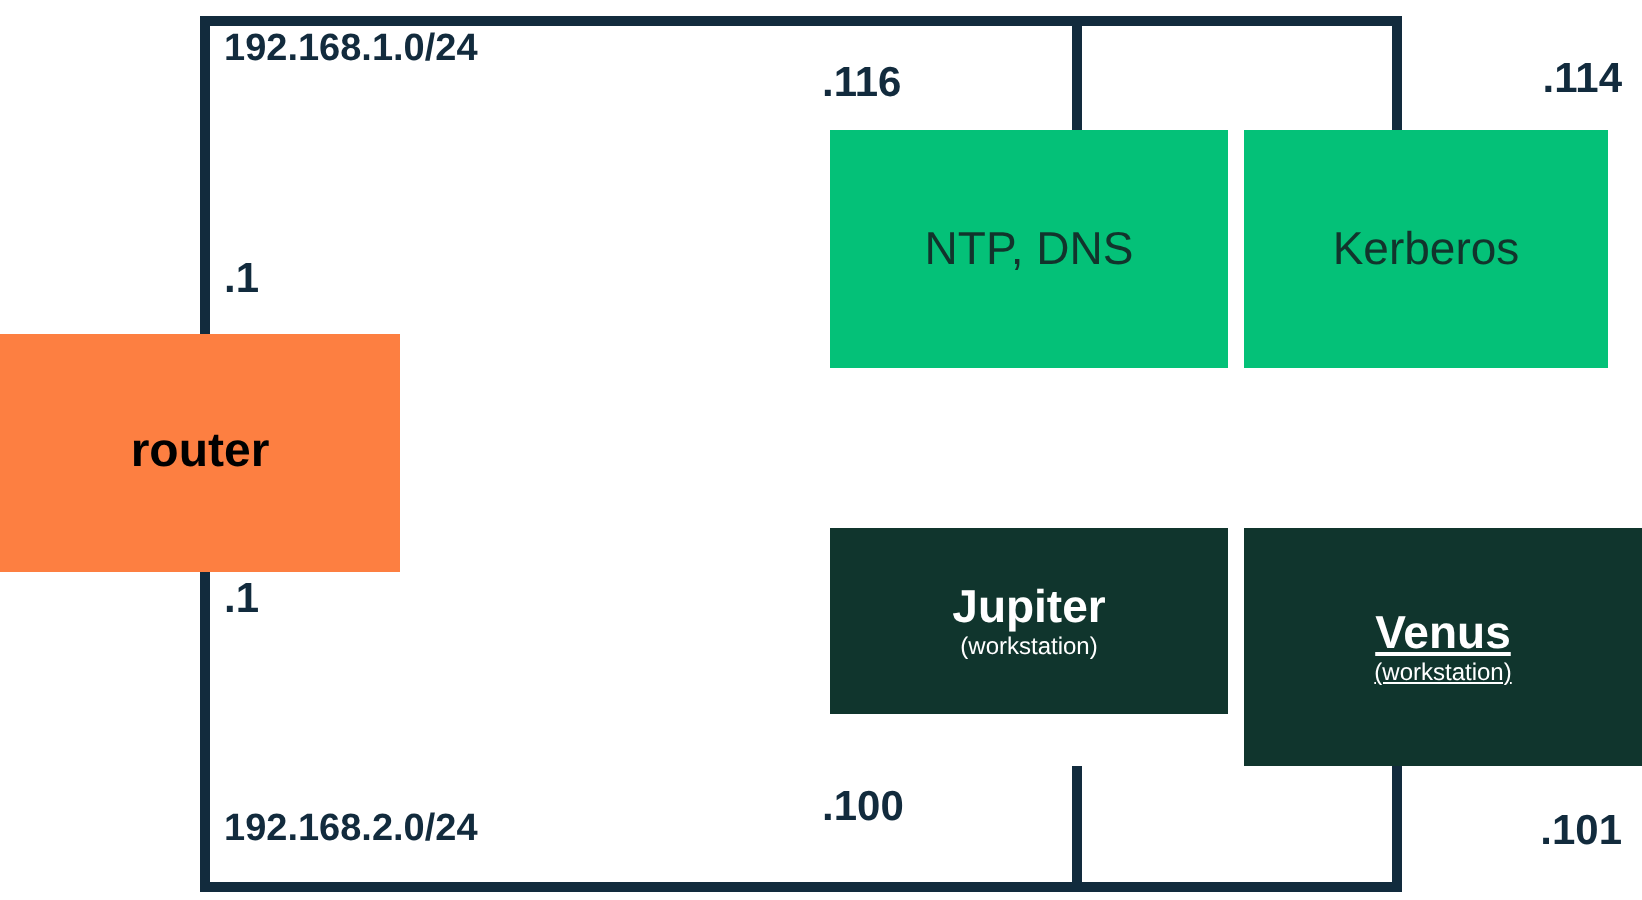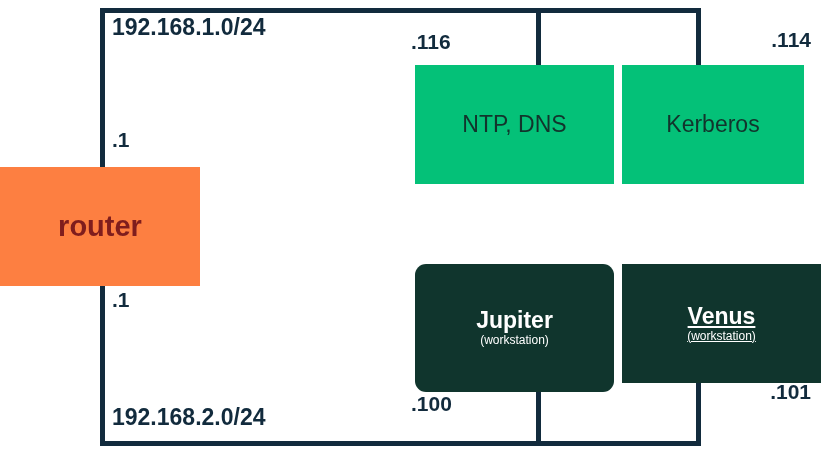--- a/index.html
+++ b/index.html
@@ -30,22 +30,22 @@
     display: flex;
     flex-direction: column;
     align-items: center;
     justify-content: center;
     text-align: center;
     line-height: 1.12;
     box-sizing: border-box;
   }
   .node-router {
     background: #FD7F41;
-    color: #7f1d1d;
-    font-size: 29px;
+    color: #000000;
+    font-size: 24px;
     font-weight: 700;
   }
   .node-service {
     background: #04C178;
     color: #12342C;
     font-size: 23px;
     font-weight: 400;
   }
   .node-workstation {
     background: #10352D;
@@ -58,21 +58,21 @@
     font-weight: 400;
   }
 
   
   .label {
     position: absolute;
     color: #122B3D;
     font-weight: 700;
     white-space: nowrap;
   }
-  .label-subnet { font-size: 23px; }
+  .label-subnet { font-size: 19px; }
   .label-ip     { font-size: 21px; }
   .label-right  { text-align: right; }
 </style>
 </head>
 <body>
 
 <div id="diagram">
 
   <div class="line line-h" style="left:100px; top:8px; width:601px;"></div>
 
@@ -101,25 +101,25 @@
   <div class="node node-service" style="left:415px; top:65px; width:199px; height:119px;">
     <span>NTP, DNS</span>
   </div>
   <div class="label label-ip" style="left:411px; top:30px;">.116</div>
 
   <div class="node node-service" style="left:622px; top:65px; width:182px; height:119px;">
     <span>Kerberos</span>
   </div>
   <div class="label label-ip label-right" style="left:0px; top:28px; width:811px;">.114</div>
 
-  <div class="node node-workstation" style="left:415px; top:264px; width:199px; height:128px;border-radius:11px;">
+  <div class="node node-workstation" style="left:415px; top:264px; width:199px; height:93px;">
     <span>Jupiter</span>
     <span class="node-sub">(workstation)</span>
   </div>
   <div class="label label-ip" style="left:411px; top:392px;text-align:right;">.100</div>
 
   <div class="node node-workstation" style="left:622px; top:264px; width:199px; height:119px;text-decoration:underline;">
     <span>Venus</span>
     <span class="node-sub">(workstation)</span>
   </div>
-  <div class="label label-ip label-right" style="left:0px; top:380px; width:811px;">.101</div>
+  <div class="label label-ip label-right" style="left:0px; top:404px; width:811px;">.101</div>
 
 </div>
 
 </body></html>

